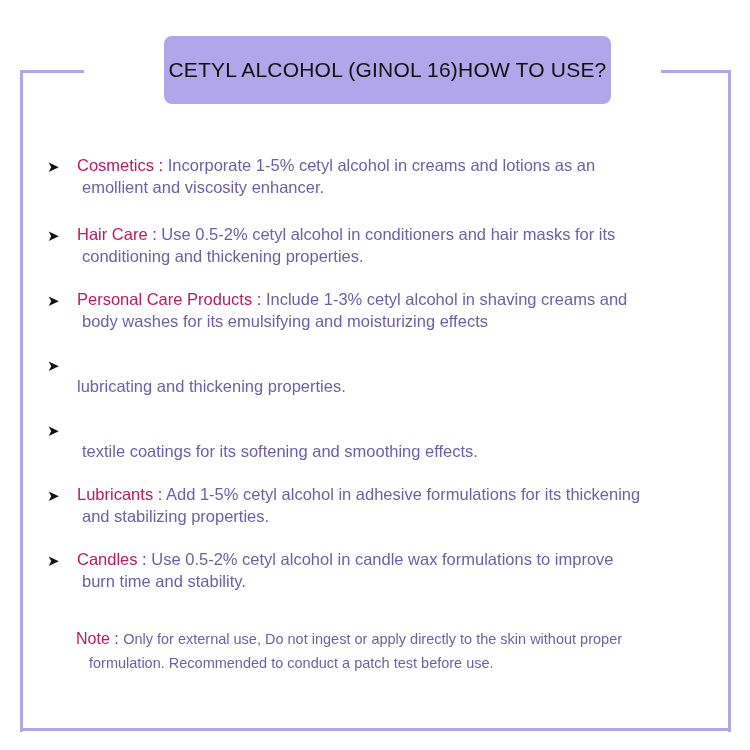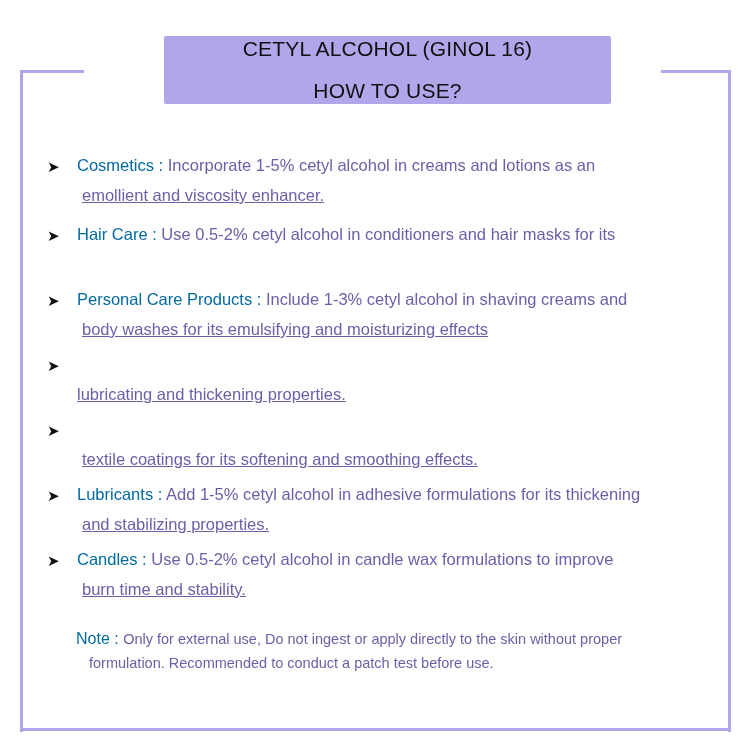--- a/index.html
+++ b/index.html
@@ -3,36 +3,36 @@
   <meta charset="utf-8">
   <style>
     html, body { margin: 0; padding: 0; }
     body {
       width: 750px; height: 750px; background: #ffffff; position: relative; overflow: hidden;
       font-family: "Liberation Sans", "DejaVu Sans", sans-serif;
     }
     .frame-line { position: absolute; background: #b1a6ea; }
     .title-box {
       position: absolute; left: 164px; top: 36px; width: 447px; height: 68px;
-      background: #b1a6ea; border-radius: 2px;
-      display: flex; flex-direction: column; align-items: center; justify-content: space-between;
+      background: #b1a6ea; border-radius: 8px;
+      display: flex; flex-direction: row; align-items: center; justify-content: center;
       color: #111111; font-size: 21px; line-height: 26px; letter-spacing: 0.2px;
     }
     .items { position: absolute; left: 47px; top: 154px; width: 690px; }
     .item { position: relative; height: 65px; }
     .bullet {
       position: absolute; left: 0; top: 2px; font-size: 15px; color: #111111; line-height: 22px;
     }
     .line1, .line2 {
       position: absolute; white-space: nowrap; font-size: 16.5px; line-height: 22px; color: #6b5fa8;
     }
     .line1 { top: 0; left: 30px; }
-    .line2 { top: 30px; left: 35px; text-decoration: underline; }
+    .line2 { top: 22px; left: 35px; }
     .line2.no-indent { left: 30px; }
-    .label { color: #0369a1; }
+    .label { color: #be185d; }
     .note { position: absolute; left: 76px; top: 628px; width: 660px; }
     .note .n1, .note .n2 {
       position: absolute; white-space: nowrap; font-size: 14.5px; line-height: 22px; color: #6b5fa8;
     }
     .note .n1 { left: 0; top: 0; }
     .note .n2 { left: 13px; top: 24px; }
     .note .label { font-size: 16px; }
   </style>
 </head>
 <body>
@@ -50,20 +50,21 @@
 
 <div class="items">
   <div class="item">
     <span class="bullet">➤</span>
     <div class="line1"><span class="label">Cosmetics : </span><span>Incorporate 1-5% cetyl alcohol in creams and lotions as an</span></div>
     <div class="line2">emollient and viscosity enhancer.</div>
   </div>
   <div class="item" style="height:65px;margin-top:4px;">
     <span class="bullet">➤</span>
     <div class="line1"><span class="label">Hair Care : </span><span>Use 0.5-2% cetyl alcohol in conditioners and hair masks for its</span></div>
+    <div class="line2">conditioning and thickening properties.</div>
   </div>
   <div class="item">
     <span class="bullet">➤</span>
     <div class="line1"><span class="label">Personal Care Products : </span><span>Include 1-3% cetyl alcohol in shaving creams and</span></div>
     <div class="line2">body washes for its emulsifying and moisturizing effects</div>
   </div>
   <div class="item">
     <span class="bullet">➤</span>
     <div class="line2 no-indent">lubricating and thickening properties.</div>
   </div>

